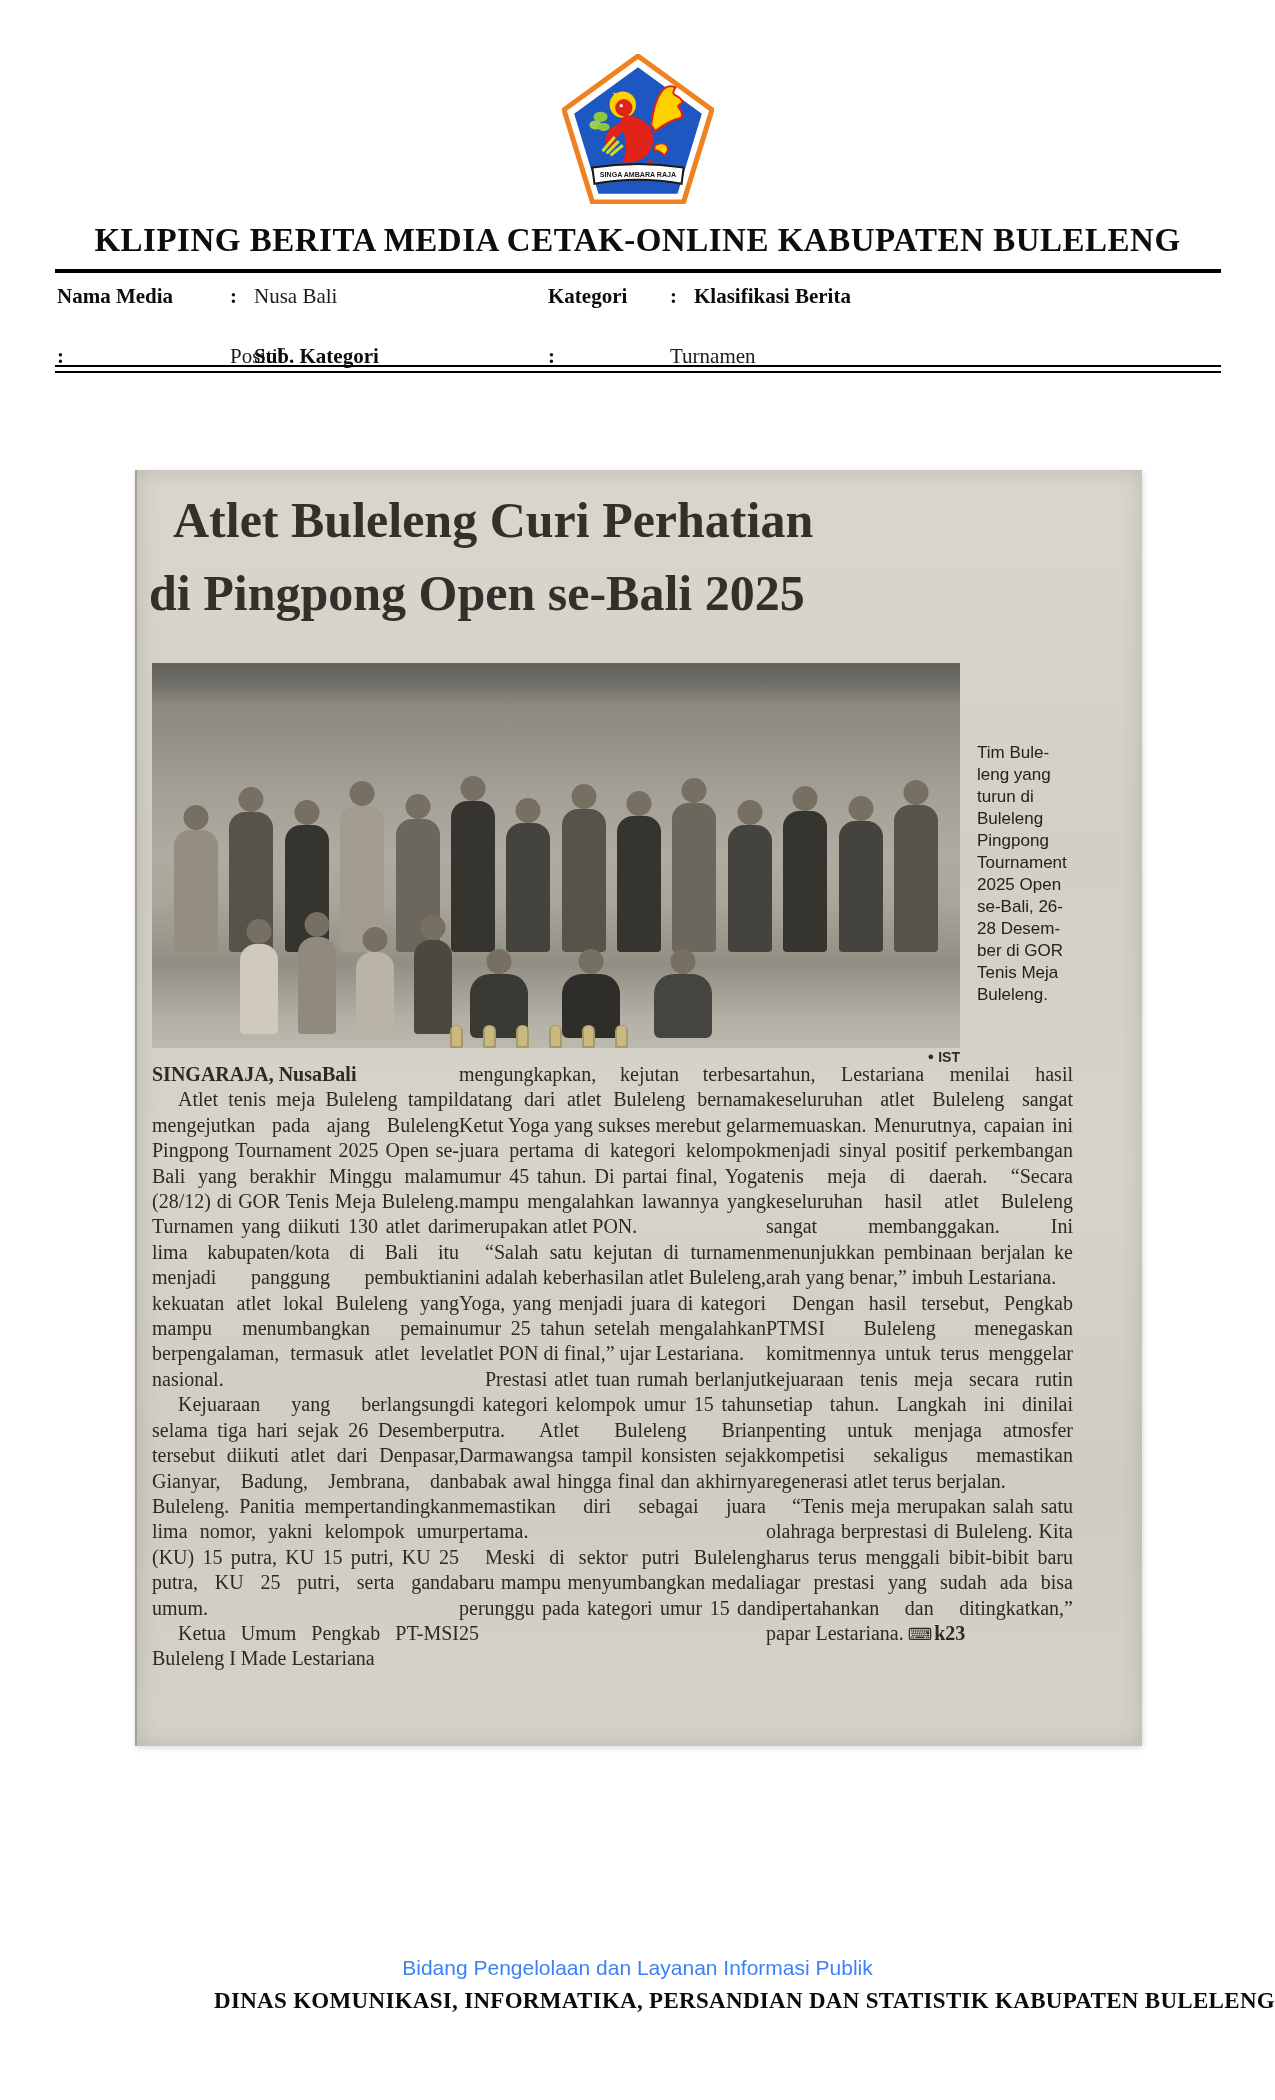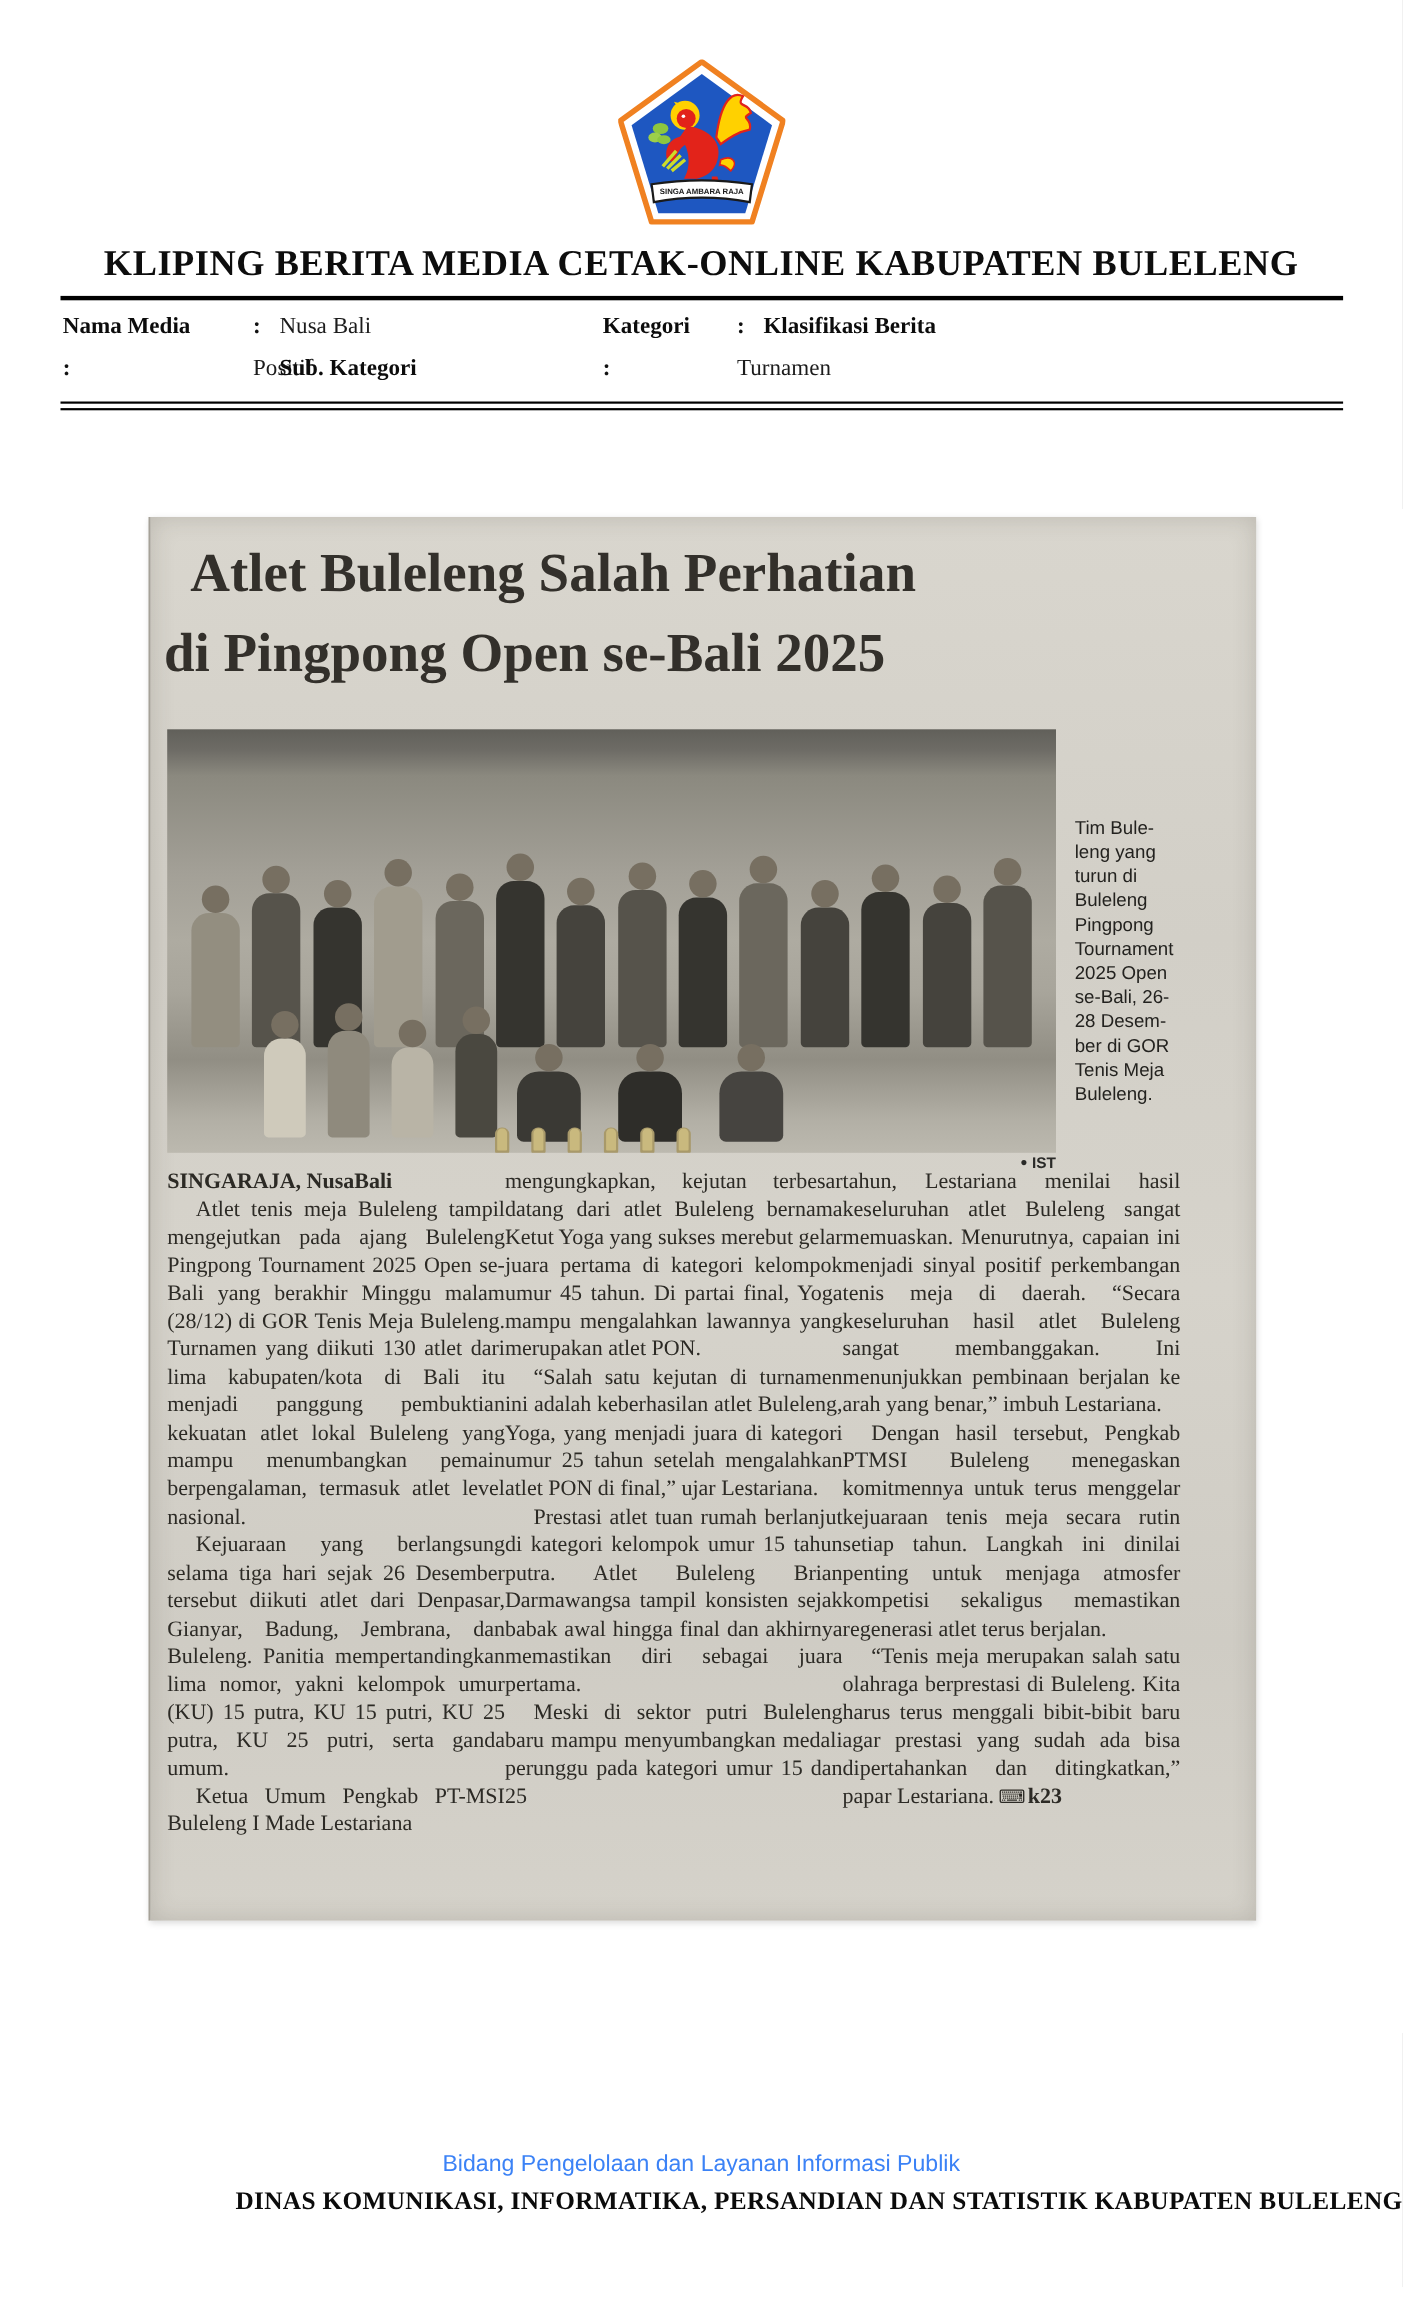--- a/index.html
+++ b/index.html
@@ -6,21 +6,21 @@
   #page{position:relative;width:1275px;height:2100px;background:#ffffff;margin:0 auto;
         font-family:"Liberation Serif",serif;color:#111;overflow:hidden;}
 
   
   .logo{position:absolute;left:562px;top:54px;width:152px;height:150px;}
   .title{position:absolute;left:0;top:220px;width:100%;margin:0;text-align:center;
          font-family:"Liberation Serif",serif;font-weight:bold;font-size:33px;line-height:40px;
          letter-spacing:.5px;color:#0d0d0d;}
   .rule-top{position:absolute;left:55px;top:269px;width:1166px;height:4px;background:#000;}
   .meta{position:absolute;left:57px;top:283px;width:1166px;display:grid;
-        grid-template-columns:173px 24px 294px 122px 24px 1fr;grid-auto-rows:26px;row-gap:12px;
+        grid-template-columns:173px 24px 294px 122px 24px 1fr;grid-auto-rows:26px;row-gap:34px;
         font-size:21px;line-height:26px;}
   .meta .lbl{font-weight:bold;color:#0c0c0c;}
   .meta .sep{font-weight:bold;text-align:left;}
   .meta .val{font-weight:normal;color:#1c1c1c;}
   .rule-bottom{position:absolute;left:55px;top:365px;width:1166px;height:8px;box-sizing:border-box;
         border-top:2px solid #000;border-bottom:2px solid #000;}
 
   
   .clipping{position:absolute;left:135px;top:470px;width:1005px;height:1276px;
         background:linear-gradient(180deg,#d9d6ce 0%,#d2cfc7 30%,#d6d3cb 55%,#cfccc4 80%,#d5d2ca 100%);
@@ -138,21 +138,21 @@
     <span class="val">Positif</span>
     <span class="lbl">Sub. Kategori</span>
     <span class="sep">:</span>
     <span class="val">Turnamen</span>
   </div>
   <div class="rule-bottom"></div>
 
   <div class="clipping">
 
     <div class="headline">
-      <div class="hl hl1">Atlet Buleleng Salah Perhatian</div>
+      <div class="hl hl1">Atlet Buleleng Curi Perhatian</div>
       <div class="hl hl2">di Pingpong Open se-Bali 2025</div>
     </div>
 
     <div class="photo">
       <div class="row-back">
         <span class="p"></span>
           <span class="p"></span>
           <span class="p"></span>
           <span class="p"></span>
           <span class="p"></span>

